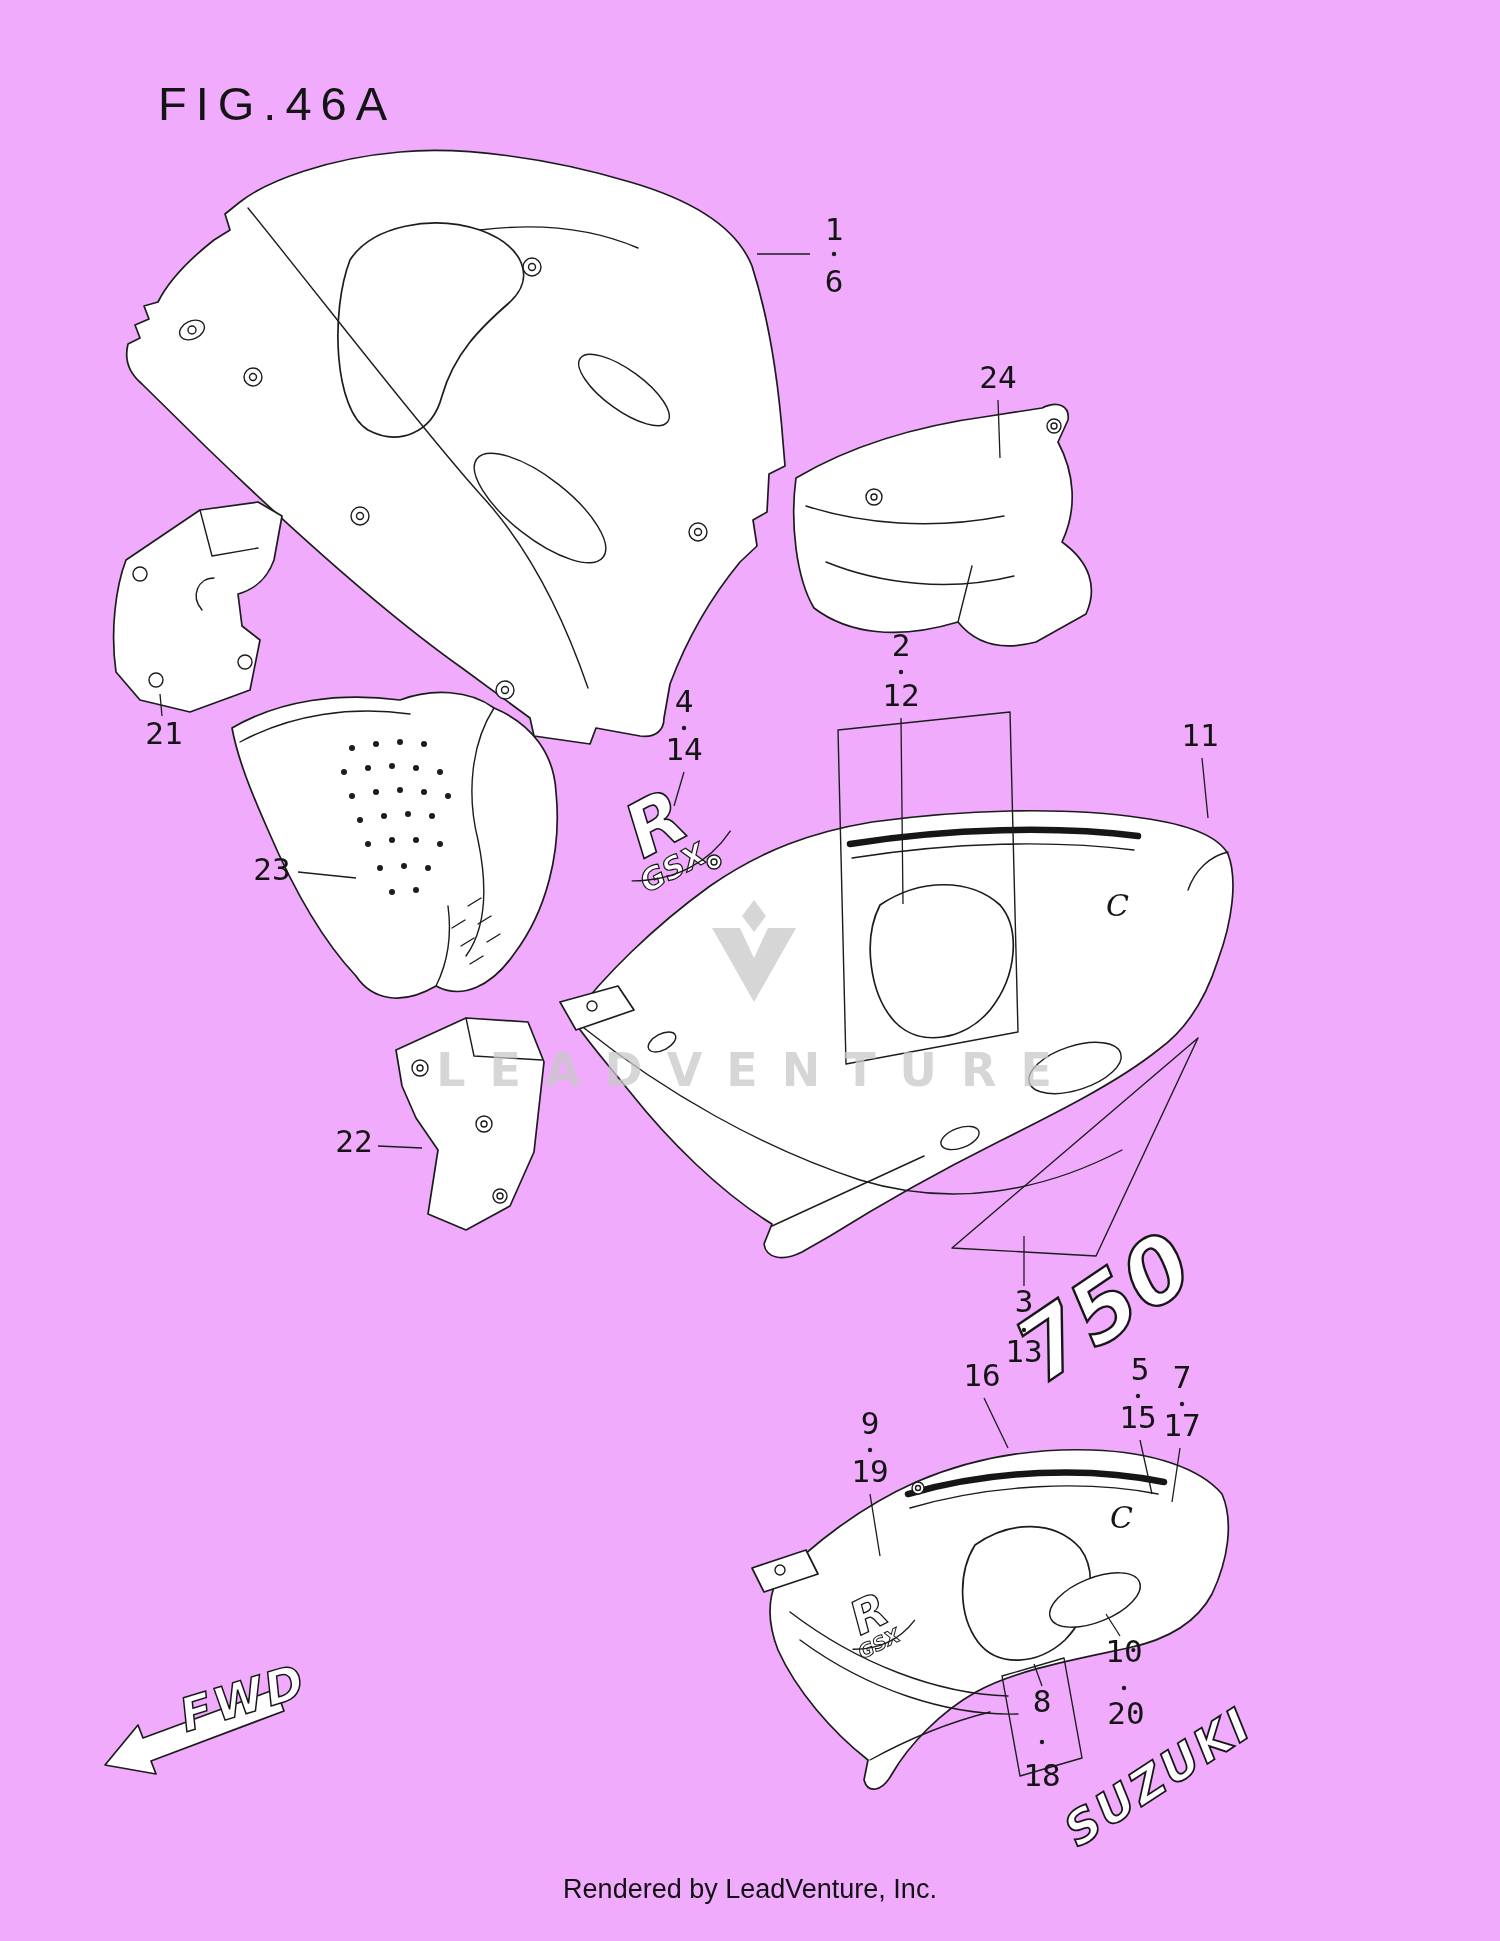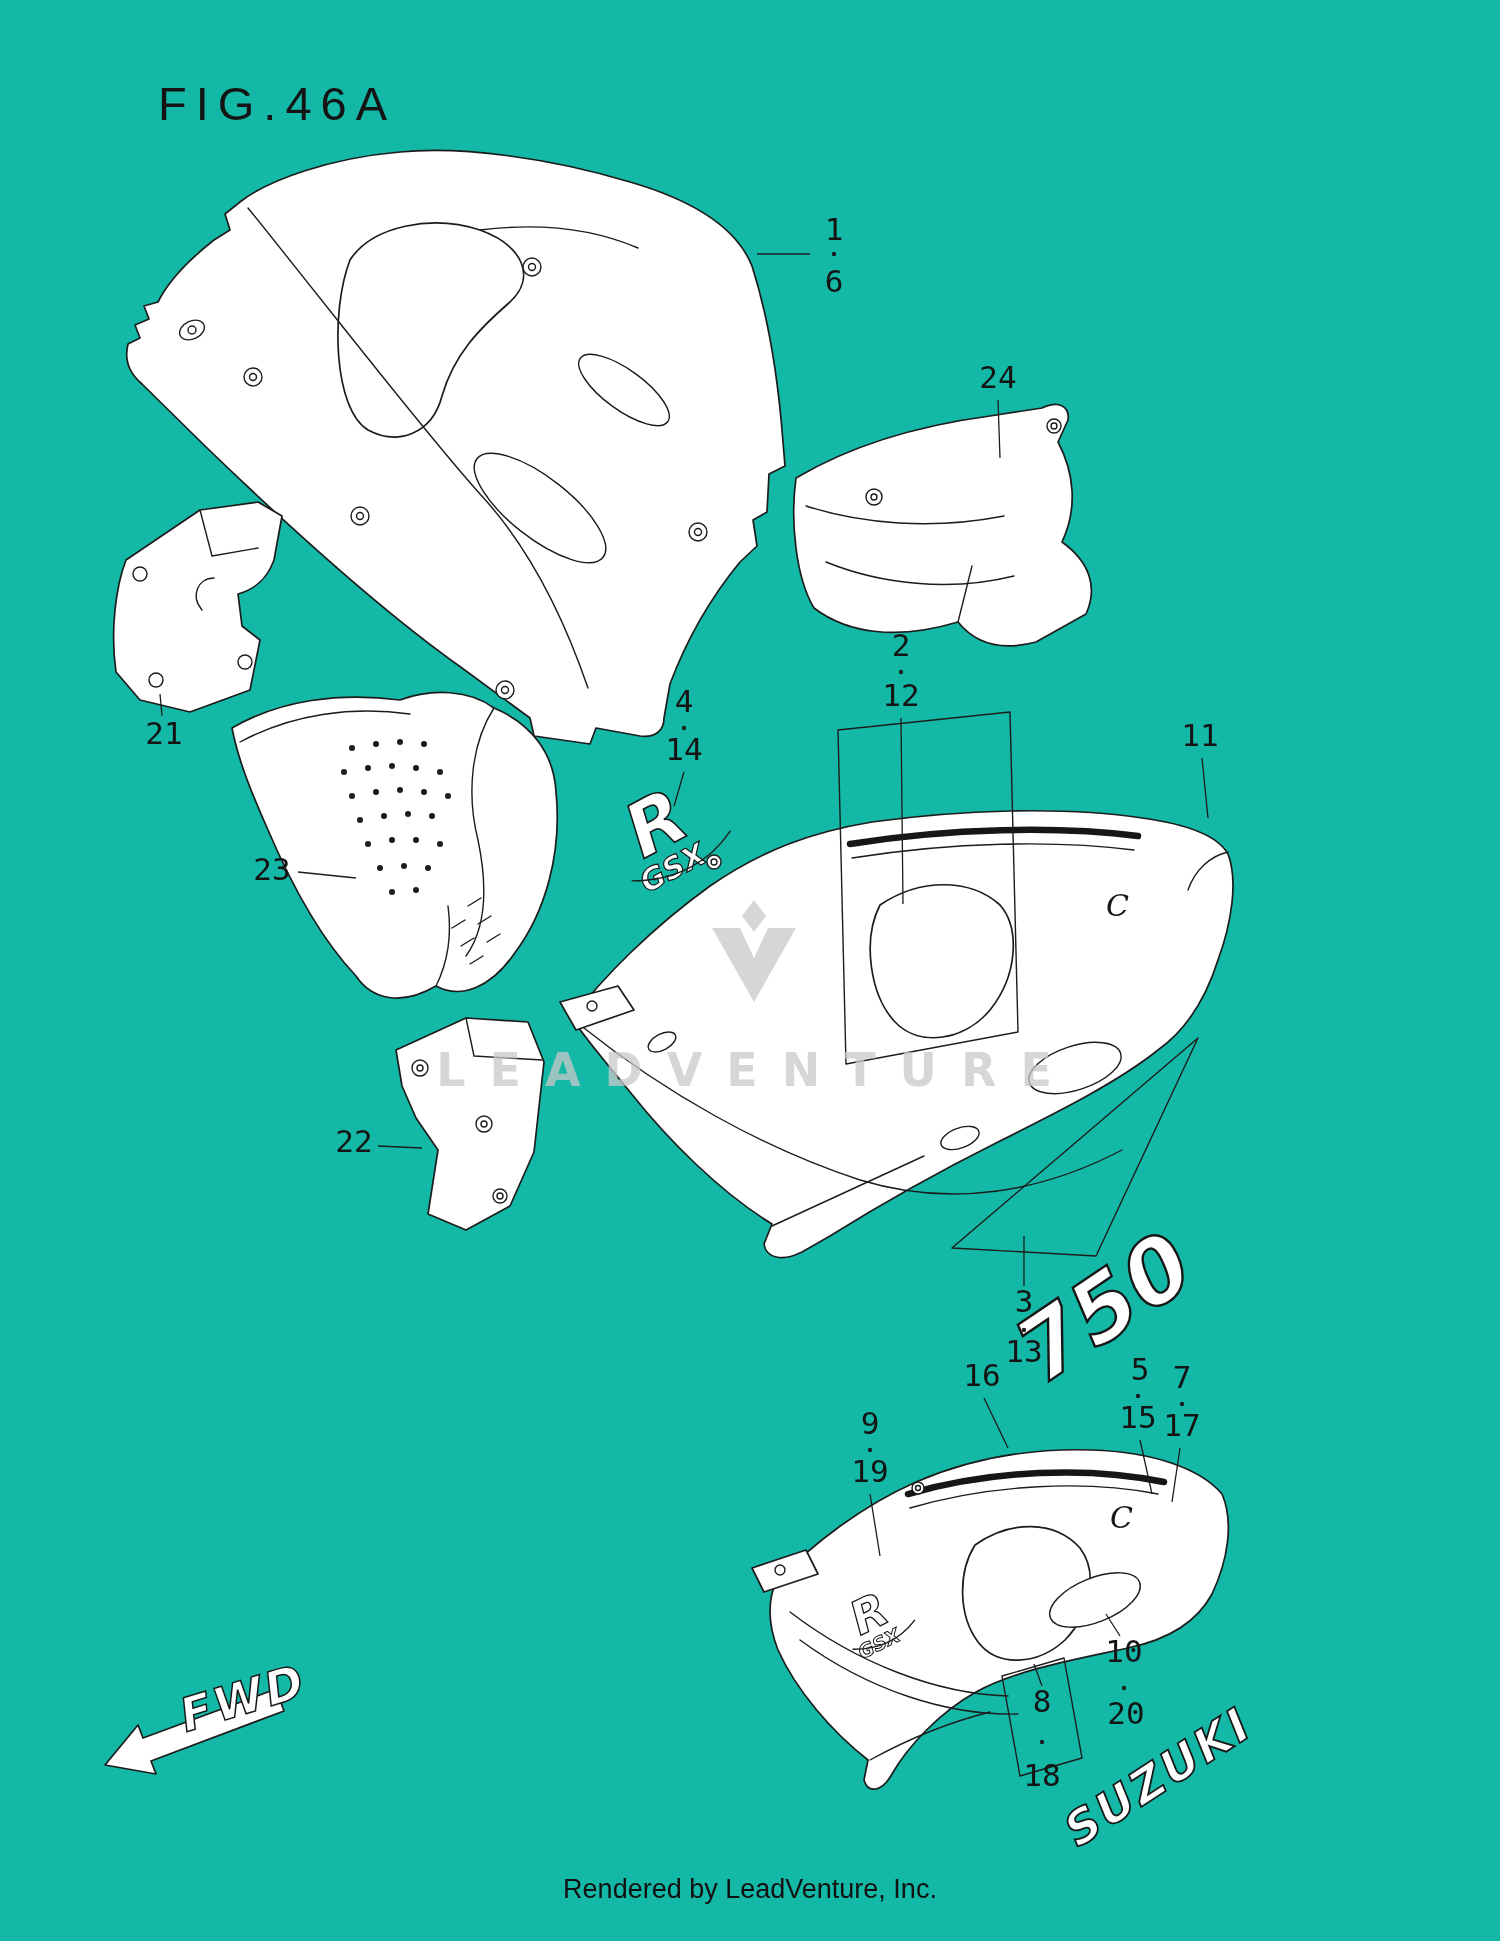--- a/index.html
+++ b/index.html
@@ -1,16 +1,16 @@
 <!DOCTYPE html>
 <html><head>
 <meta charset="utf-8">
 <style>
   html,body{margin:0;padding:0;background:#ffffff;}
-  .page{position:relative;width:1500px;height:1941px;background:#14b8a6;overflow:hidden;}
+  .page{position:relative;width:1500px;height:1941px;background:#f0abfc;overflow:hidden;}
   svg{display:block;}
   .part{fill:#ffffff;stroke:#1c1c1c;stroke-width:1.7;stroke-linejoin:round;stroke-linecap:round;}
   .ln{fill:none;stroke:#1c1c1c;stroke-width:1.4;stroke-linejoin:round;stroke-linecap:round;}
   .stripe{fill:none;stroke:#161616;stroke-width:6.5;stroke-linecap:round;}
   .hole{fill:#ffffff;stroke:#1c1c1c;stroke-width:1.4;}
   .dot{fill:#1c1c1c;stroke:none;}
   .leader{stroke:#1c1c1c;stroke-width:1.3;fill:none;}
   .callout{font-family:"DejaVu Sans Mono","Liberation Mono",monospace;font-size:31px;fill:#141414;}
   .title{font-family:"Liberation Sans",sans-serif;font-size:47px;letter-spacing:9px;fill:#141414;}
   .decal{font-family:"DejaVu Sans",sans-serif;font-style:italic;font-weight:bold;fill:#ffffff;stroke:#161616;}

